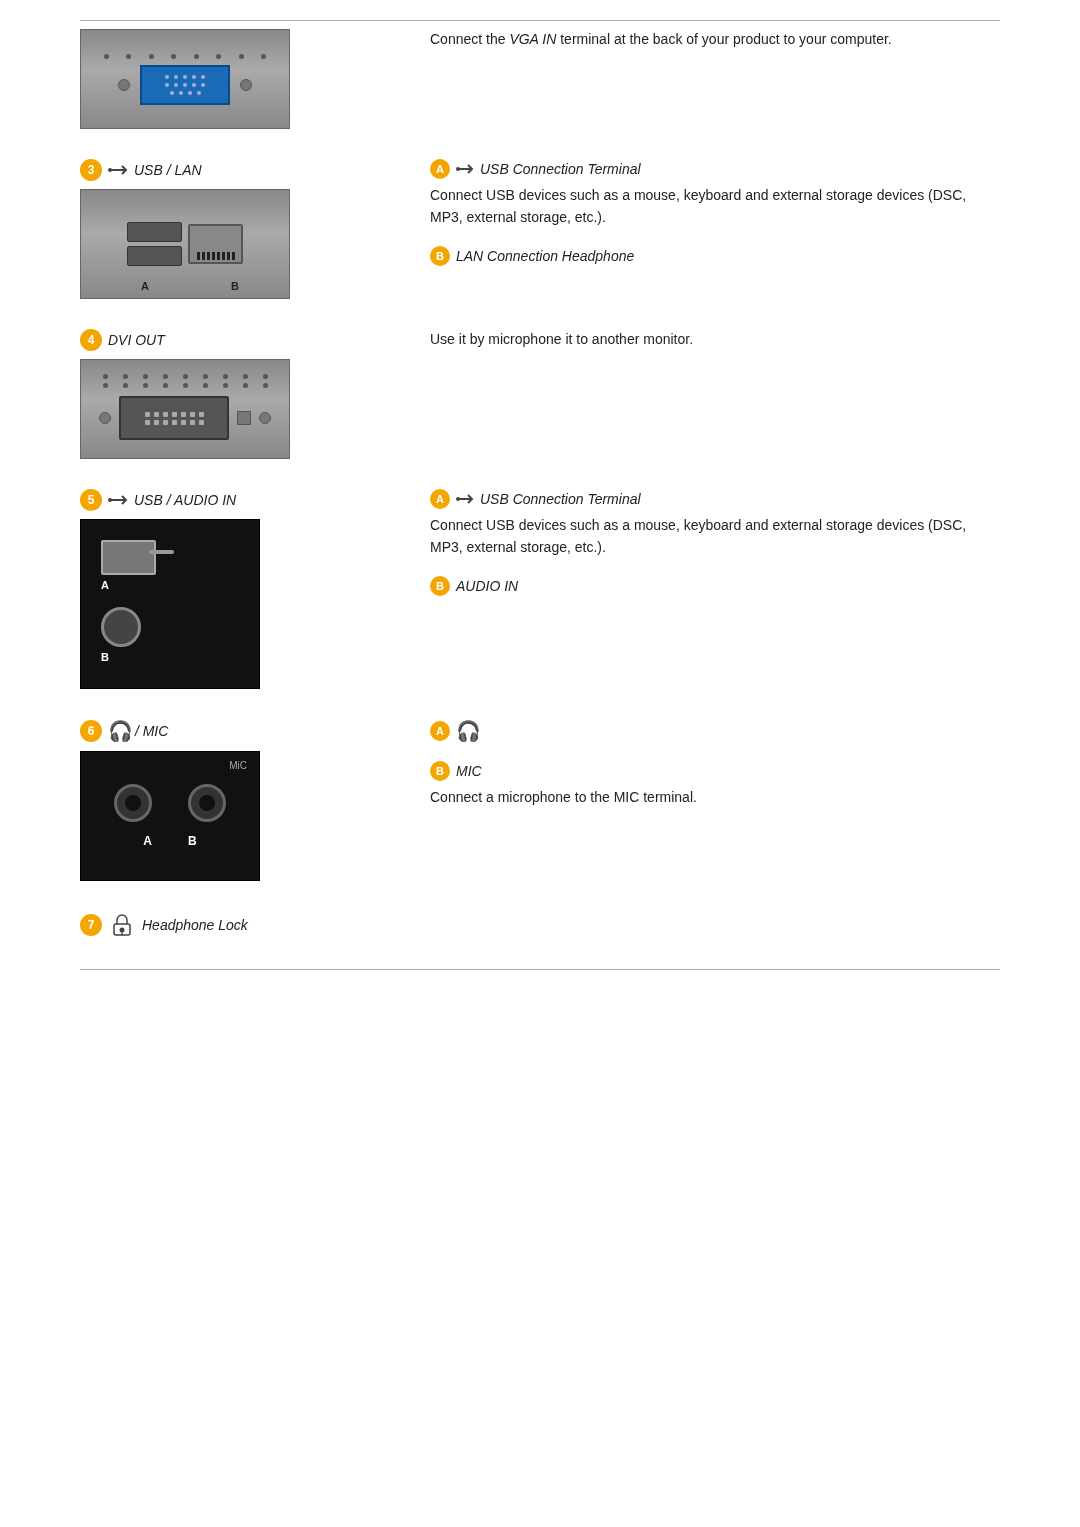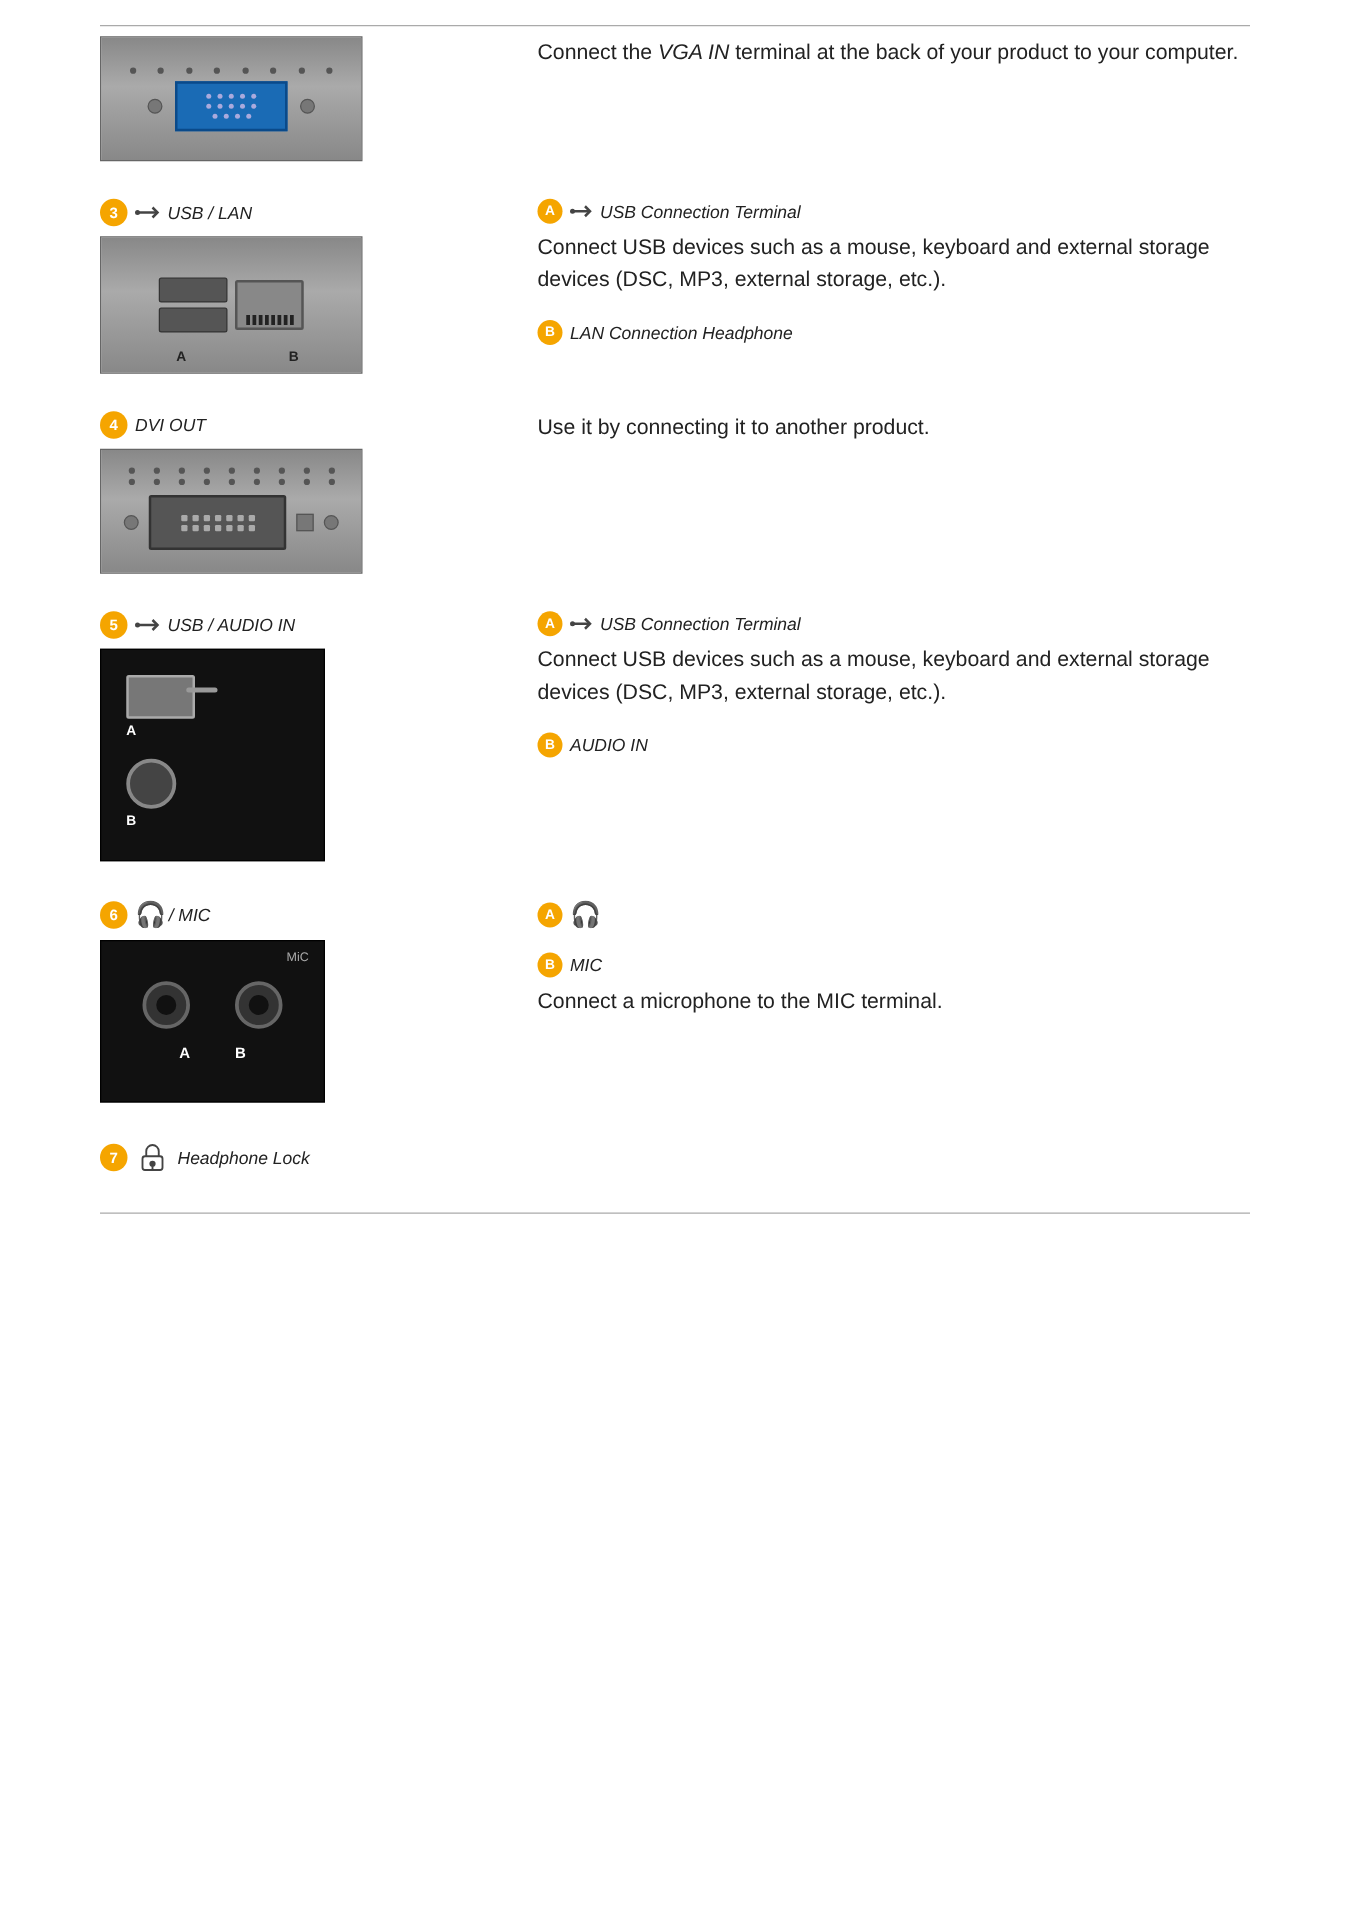--- a/index.html
+++ b/index.html
@@ -108,21 +108,21 @@
 
     .sub-badge.orange { background: #f5a500; }
 
     .sub-label {
       font-style: italic;
       font-size: 14px;
       color: #222;
     }
 
     .desc-text {
-      font-size: 17px;
+      font-size: 14px;
       color: #222;
       line-height: 1.55;
       margin-left: 0;
     }
 
     
     .diagram-box {
       background: #ccc;
       border: 1px solid #999;
       display: flex;
@@ -477,21 +477,21 @@
             </div>
             <div style="display:flex;flex-direction:column;gap:4px;align-items:center;">
               <div style="width:14px;height:14px;background:#777;border:1px solid #555;"></div>
             </div>
             <div class="side-screw" style="position:relative;"></div>
           </div>
         </div>
       </div>
     </div>
     <div class="right-col">
-      <p class="desc-text">Use it by connecting it to another product.</p>
+      <p class="desc-text">Use it by microphone it to another monitor.</p>
     </div>
   </div>
 
   <div class="section-row">
     <div class="left-col">
       <div class="section-badge">
         <span class="badge-circle">5</span>
         <svg class="connector-icon" width="22" height="16" viewBox="0 0 22 16">
           <line x1="2" y1="8" x2="18" y2="8" stroke="#444" stroke-width="2"></line>
           <polyline points="14,4 18,8 14,12" fill="none" stroke="#444" stroke-width="2"></polyline>

